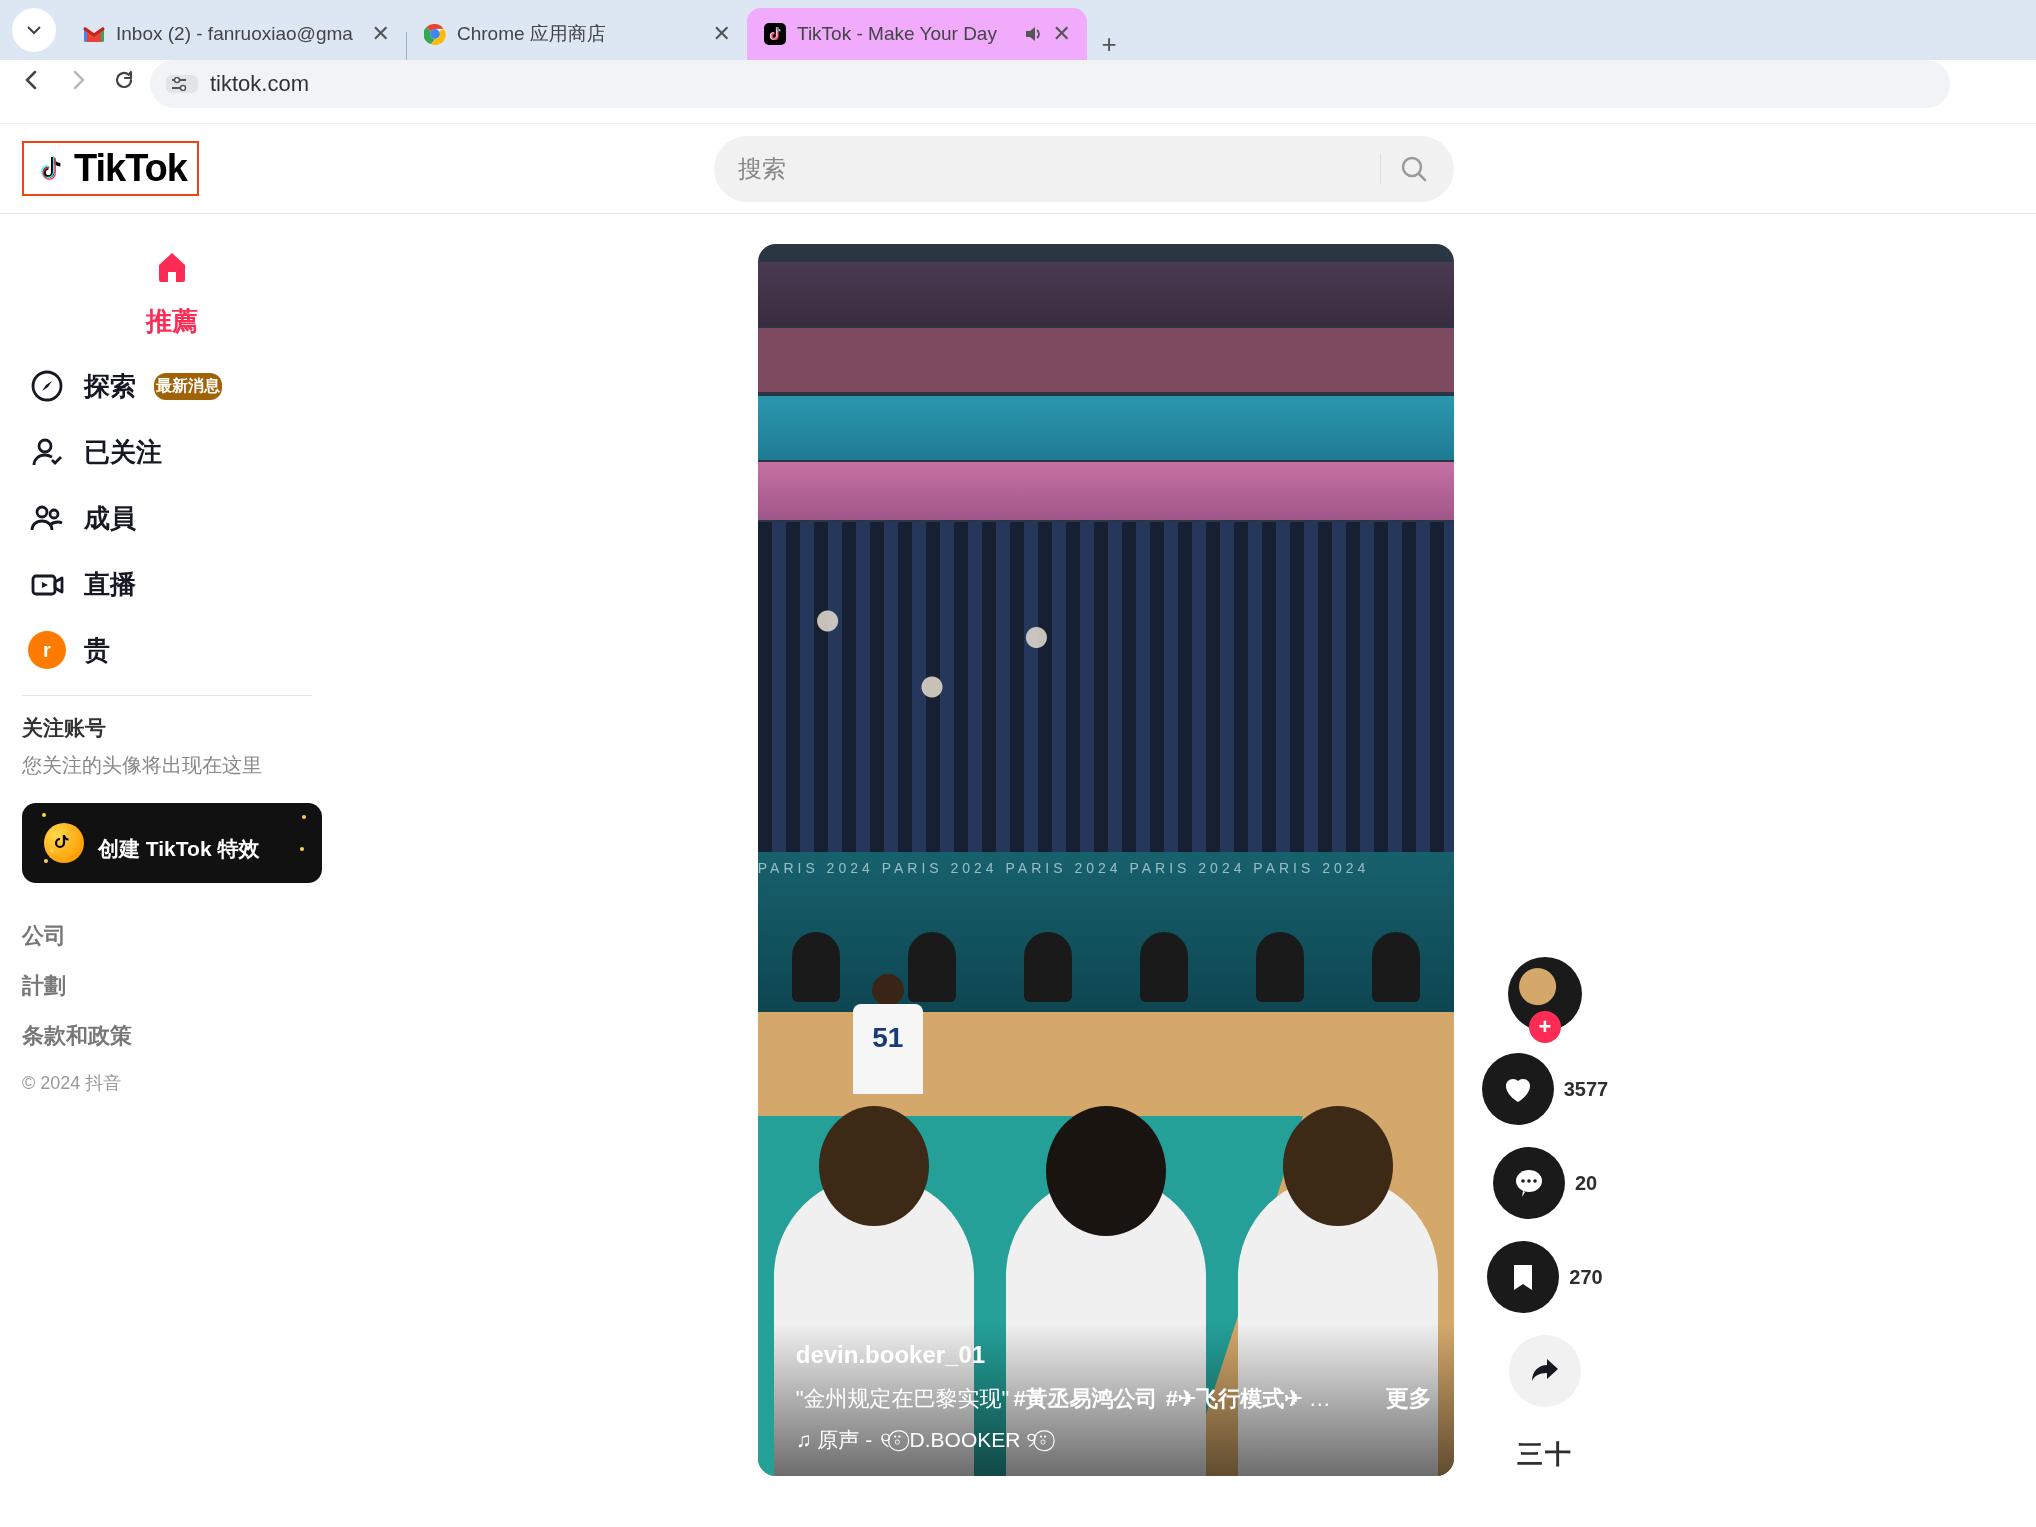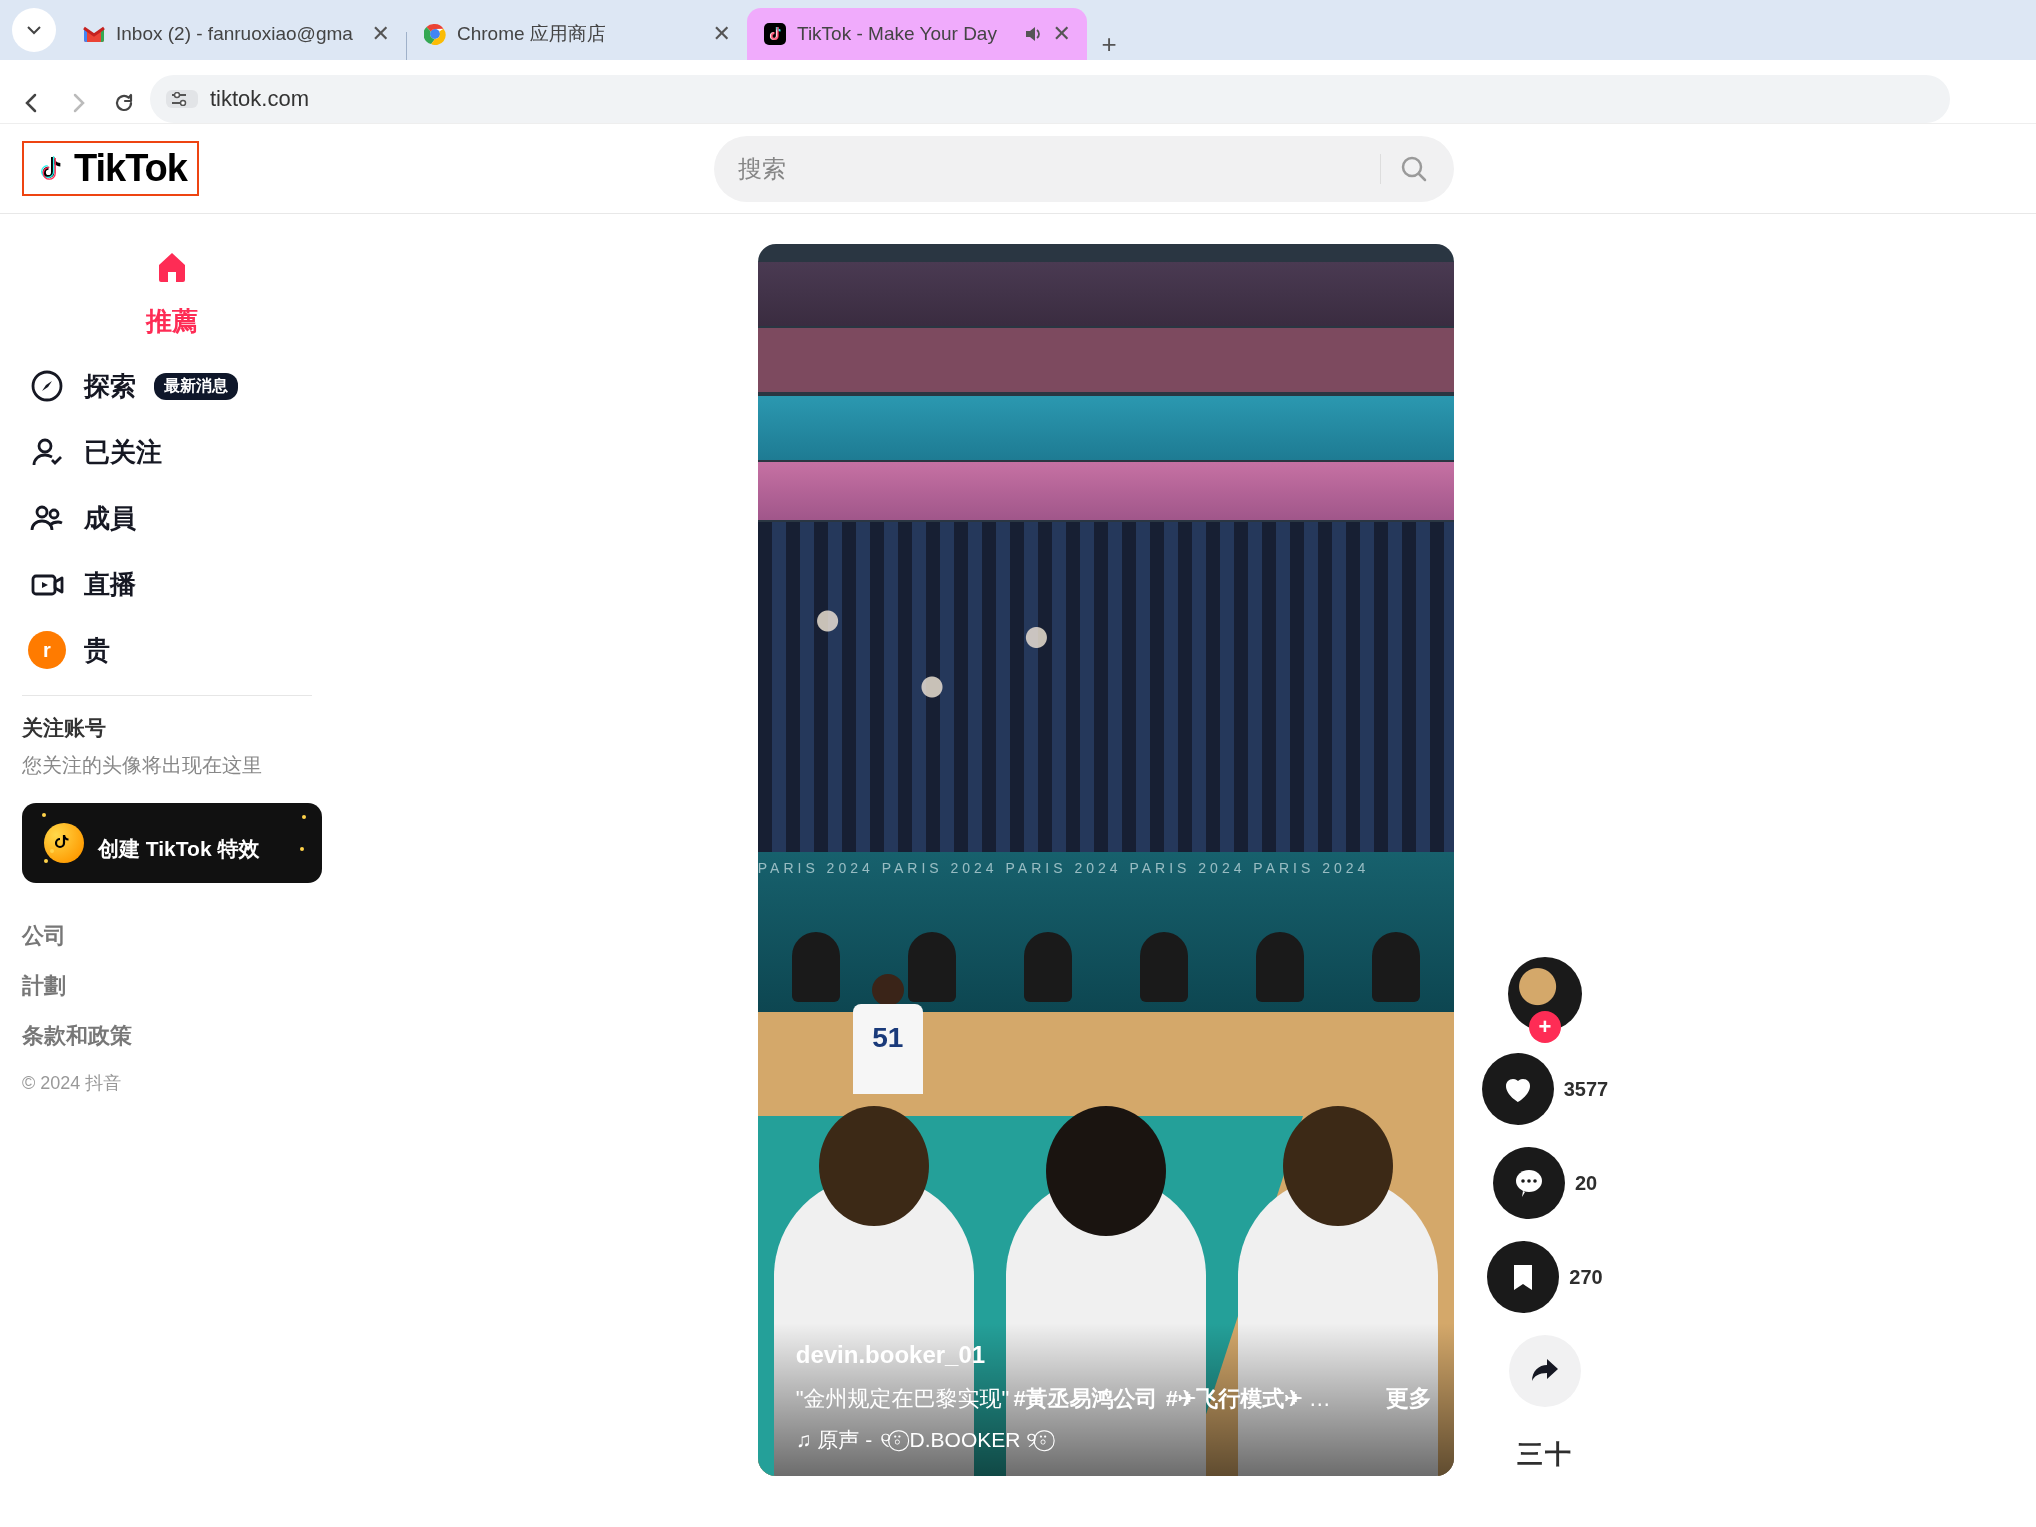--- a/index.html
+++ b/index.html
@@ -11,42 +11,42 @@
 .tabs { display: flex; height: 52px; align-items: flex-end; }
 .tab { display: flex; align-items: center; height: 52px; padding: 0 16px; min-width: 340px; position: relative; font-size: 19px; color: #444; gap: 10px; }
 .tab.active { background: #f0abfc; border-radius: 14px 14px 0 0; }
 .tab .favicon { width: 24px; height: 24px; display: flex; align-items: center; justify-content: center; }
 .tab .tab-title { flex: 1; overflow: hidden; white-space: nowrap; text-overflow: ellipsis; }
 .tab .close { color: #555; font-size: 22px; }
 .tab .audio { color: #555; }
 .tab-sep { width: 1px; height: 28px; background: #9fb1c9; }
 .newtab { width: 44px; display: flex; align-items: center; justify-content: center; font-size: 26px; color: #555; }
 
-.addr-bar { background: #fff; height: 64px; display: flex; align-items: flex-end; padding: 0 12px; gap: 6px; border-bottom: 1px solid #eee; }
+.addr-bar { background: #fff; height: 64px; display: flex; align-items: flex-start; padding: 0 12px; gap: 6px; border-bottom: 1px solid #eee; }
 .nav-btn { width: 40px; height: 40px; display: flex; align-items: center; justify-content: center; color: #555; }
 .nav-btn.disabled { color: #bbb; }
 .url-box { flex: 1; background: #f1f3f5; border-radius: 28px; height: 48px; display: flex; align-items: center; padding: 0 16px; gap: 12px; font-size: 22px; color: #333; max-width: 1800px; }
 .url-prefix { background: #e2e4e7; padding: 2px 6px; border-radius: 6px; font-size: 16px; color: #555; }
 
 
 .tk-header { height: 90px; display: flex; align-items: center; padding: 0 22px; border-bottom: 1px solid #e8e8e8; }
 .tk-logo { border: 2px solid #e41; padding: 4px 10px; display: flex; align-items: center; gap: 6px; font-size: 38px; font-weight: 700; letter-spacing: -1px; }
 .tk-logo-icon { width: 34px; height: 34px; }
 .tk-search { margin-left: auto; margin-right: 560px; width: 740px; height: 66px; background: #f1f1f2; border-radius: 40px; display: flex; align-items: center; padding: 0 24px; }
 .tk-search input { flex: 1; border: none; background: transparent; font-size: 24px; outline: none; color: #333; }
 .tk-search input::placeholder { color: #868686; }
 .tk-search .srch-btn { width: 50px; display: flex; justify-content: center; border-left: 1px solid #ddd; padding-left: 16px; }
 
 
 .tk-body { display: flex; }
 .sidebar { width: 330px; padding: 20px 8px 0 22px; }
 .side-item { display: flex; align-items: center; gap: 18px; padding: 14px 6px; font-size: 26px; font-weight: 700; color: #161823; cursor: pointer; }
 .side-item.active { color: #fe2c55; flex-direction: column; }
 .side-item .ico { width: 38px; height: 38px; display: flex; align-items: center; justify-content: center; }
-.badge { background: #0f172a; color: #fff; font-size: 16px; font-weight: 700; padding: 3px 10px; border-radius: 12px; }
+.badge { background: #a16207; color: #fff; font-size: 16px; font-weight: 700; padding: 3px 2px; border-radius: 12px; }
 .avatar-small { width: 38px; height: 38px; border-radius: 50%; background: #ff7b00; color: #fff; display: flex; align-items: center; justify-content: center; font-size: 20px; font-weight: 600; }
 .side-divider { border-top: 1px solid #e6e6e6; margin: 12px 10px 18px 0; }
 .follow-head { font-size: 21px; font-weight: 600; color: #333; margin-bottom: 10px; }
 .follow-empty { font-size: 20px; color: #888; margin-bottom: 24px; }
 .create-fx { background: #111; border-radius: 14px; padding: 20px 22px; display: flex; align-items: flex-end; gap: 14px; color: #fff; font-size: 21px; font-weight: 700; position: relative; overflow: hidden; }
 .create-fx::before, .create-fx::after { content: ''; position: absolute; width: 4px; height: 4px; background: #ffd24a; border-radius: 50%; }
 .create-fx::before { top: 10px; left: 20px; box-shadow: 260px 2px 0 #ffd24a, 8px 36px 0 #ffd24a, 258px 34px 0 #ffd24a; }
 .fx-circle { width: 40px; height: 40px; border-radius: 50%; background: radial-gradient(circle at 30% 30%, #ffd84a 0%, #ff9a00 80%); display: flex; align-items: center; justify-content: center; }
 .footer-links { margin-top: 38px; }
 .footer-links div { font-size: 22px; color: #777; font-weight: 600; margin-bottom: 20px; }

